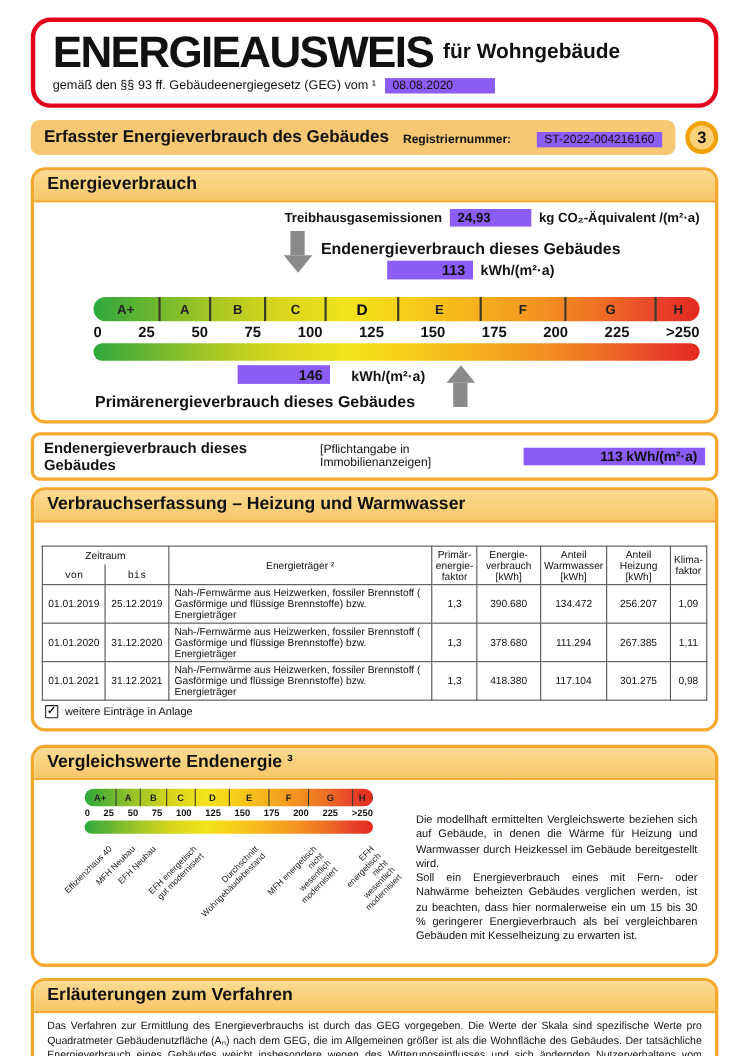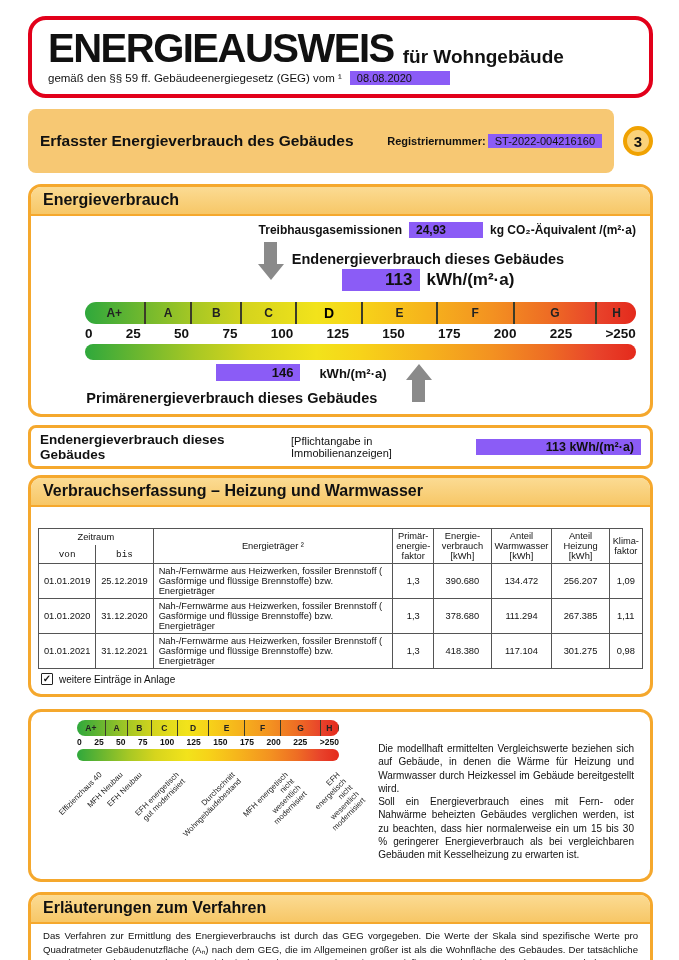--- a/index.html
+++ b/index.html
@@ -4,31 +4,31 @@
 <style>
   * { margin:0; padding:0; box-sizing:border-box; }
   html,body { background:#fff; }
   body { font-family:"Liberation Sans", sans-serif; color:#111; }
   .page { width:679px; height:960px; padding:16px 26px 8px 28px; overflow:hidden; background:#fff; position:relative; }
 
   .gray-box { background:#8b5cf6; padding:1px 7px; display:inline-block; }
 
   
   .header-box { border:4px solid #e2001a; border-radius:18px; padding:8px 16px 9px; }
-  .title-row { display:flex; align-items:flex-end; gap:9px; }
+  .title-row { display:flex; align-items:center; gap:9px; }
   .doc-title { font-size:40px; font-weight:bold; letter-spacing:-1.5px; line-height:1.0; }
   .doc-title-suffix { font-size:19px; font-weight:bold; }
   .law-row { font-size:11.5px; margin-top:3px; display:flex; align-items:center; gap:8px; }
   .law-row .gray-box { min-width:100px; font-size:11px; }
 
   
   .banner-row { display:flex; align-items:center; gap:9px; margin-top:11px; }
-  .banner { flex:1; background:#f7c873; border-radius:8px; padding:23px 12px; display:flex; align-items:center; }
+  .banner { flex:1; background:#f7c873; border-radius:8px; padding:7px 12px; display:flex; align-items:flex-end; }
   .banner-title { font-weight:bold; font-size:15.5px; }
-  .reg-wrap { margin-left:auto; display:flex; align-items:center; gap:2px; font-size:11px; }
+  .reg-wrap { margin-left:auto; display:flex; align-items:center; gap:23px; font-size:11px; }
   .reg-label { font-weight:bold; }
   .reg-wrap .gray-box { font-size:11px; }
   .page-circle { width:30px; height:30px; border-radius:50%; border:4px solid #f0a202; background:#fbd27a;
                  display:flex; align-items:center; justify-content:center; font-weight:bold; font-size:15px; flex:0 0 auto; }
 
   
   .sec { border:3px solid #f5a82d; border-radius:13px; overflow:hidden; background:#fff; }
   .sec-title { background:linear-gradient(180deg,#fbdb93,#f7c767); border-bottom:2px solid #f5a82d;
                padding:4px 12px 5px; font-weight:bold; font-size:16px; }
 
@@ -38,21 +38,21 @@
   .ghg-row { display:flex; justify-content:flex-end; align-items:center; gap:7px; font-size:12px; font-weight:bold; }
   .ghg-row .gray-box { min-width:74px; text-align:left; font-weight:bold; }
 
   .ee-row { display:flex; align-items:flex-start; gap:8px; margin:4px 0 2px 36%; height:58px; }
   .arrow { display:flex; flex-direction:column; align-items:center; }
   .arrow .shaft { width:13px; height:22px; background:#8a8a8a; }
   .arrow .head-down { width:0; height:0; border-left:13px solid transparent; border-right:13px solid transparent; border-top:16px solid #8a8a8a; }
   .arrow .head-up { width:0; height:0; border-left:13px solid transparent; border-right:13px solid transparent; border-bottom:16px solid #8a8a8a; }
   .ee-text { padding-top:9px; }
   .ee-label { font-weight:bold; font-size:14.5px; }
-  .ee-value-line { display:flex; align-items:center; justify-content:center; gap:7px; margin-top:2px; font-weight:bold; font-size:17px; }
+  .ee-value-line { display:flex; align-items:center; justify-content:center; gap:7px; margin-top:2px; font-weight:bold; font-size:13px; }
   .ee-value-line .gray-box { min-width:78px; text-align:right; font-weight:bold; }
 
   .scale-wrap { margin-left:40px; }
   .class-band { display:flex; height:22px; border-radius:11px; overflow:hidden;
       background:linear-gradient(90deg,#2fa83c 0%,#6db72f 10%,#a8c824 20%,#d7d51d 30%,#f2e31b 42%,#f7d319 50%,#f6b31c 62%,#f39121 74%,#ee6d24 84%,#e8432b 93%,#e42a1c 100%); }
   .class-seg { display:flex; align-items:center; justify-content:center; font-size:12px; font-weight:bold; color:#222;
                border-right:2px solid #3c3c28; }
   .class-seg:last-child { border-right:none; }
   .class-seg.current { font-size:14px; color:#000; font-weight:bold; }
   .ticks { display:flex; justify-content:space-between; font-weight:bold; font-size:13.5px; margin:2px 0 3px; }
@@ -105,21 +105,21 @@
 <body>
 
 <div class="page">
 
   <div class="header-box">
     <div class="title-row">
       <span class="doc-title">ENERGIEAUSWEIS</span>
       <span class="doc-title-suffix">für Wohngebäude</span>
     </div>
     <div class="law-row">
-      <span>gemäß den §§ 59 ff. Gebäudeenergiegesetz (GEG) vom ¹</span>
+      <span>gemäß den §§ 93 ff. Gebäudeenergiegesetz (GEG) vom ¹</span>
       <span class="gray-box">08.08.2020</span>
     </div>
   </div>
 
   <div class="banner-row">
     <div class="banner">
       <span class="banner-title">Erfasster Energieverbrauch des Gebäudes</span>
       <span class="reg-wrap">
         <span class="reg-label">Registriernummer:</span>
         <span class="gray-box">ST-2022-004216160</span>
@@ -267,20 +267,21 @@
         </tr>
       </tbody>
     </table>
     <div class="checkbox-row">
       <div class="checkbox">✓</div>
       <span>weitere Einträge in Anlage</span>
     </div>
   </div>
 
   <div class="sec sec-compare">
+    <div class="sec-title">Vergleichswerte Endenergie ³</div>
     <div class="compare-body">
       <div class="compare-left">
         <div class="small-scale">
           <div class="class-band">
             <div class="class-seg" style="width:11%">A+</div>
             <div class="class-seg" style="width:8.5%">A</div>
             <div class="class-seg" style="width:9%">B</div>
             <div class="class-seg" style="width:10%">C</div>
             <div class="class-seg" style="width:12%">D</div>
             <div class="class-seg" style="width:13.5%">E</div>

